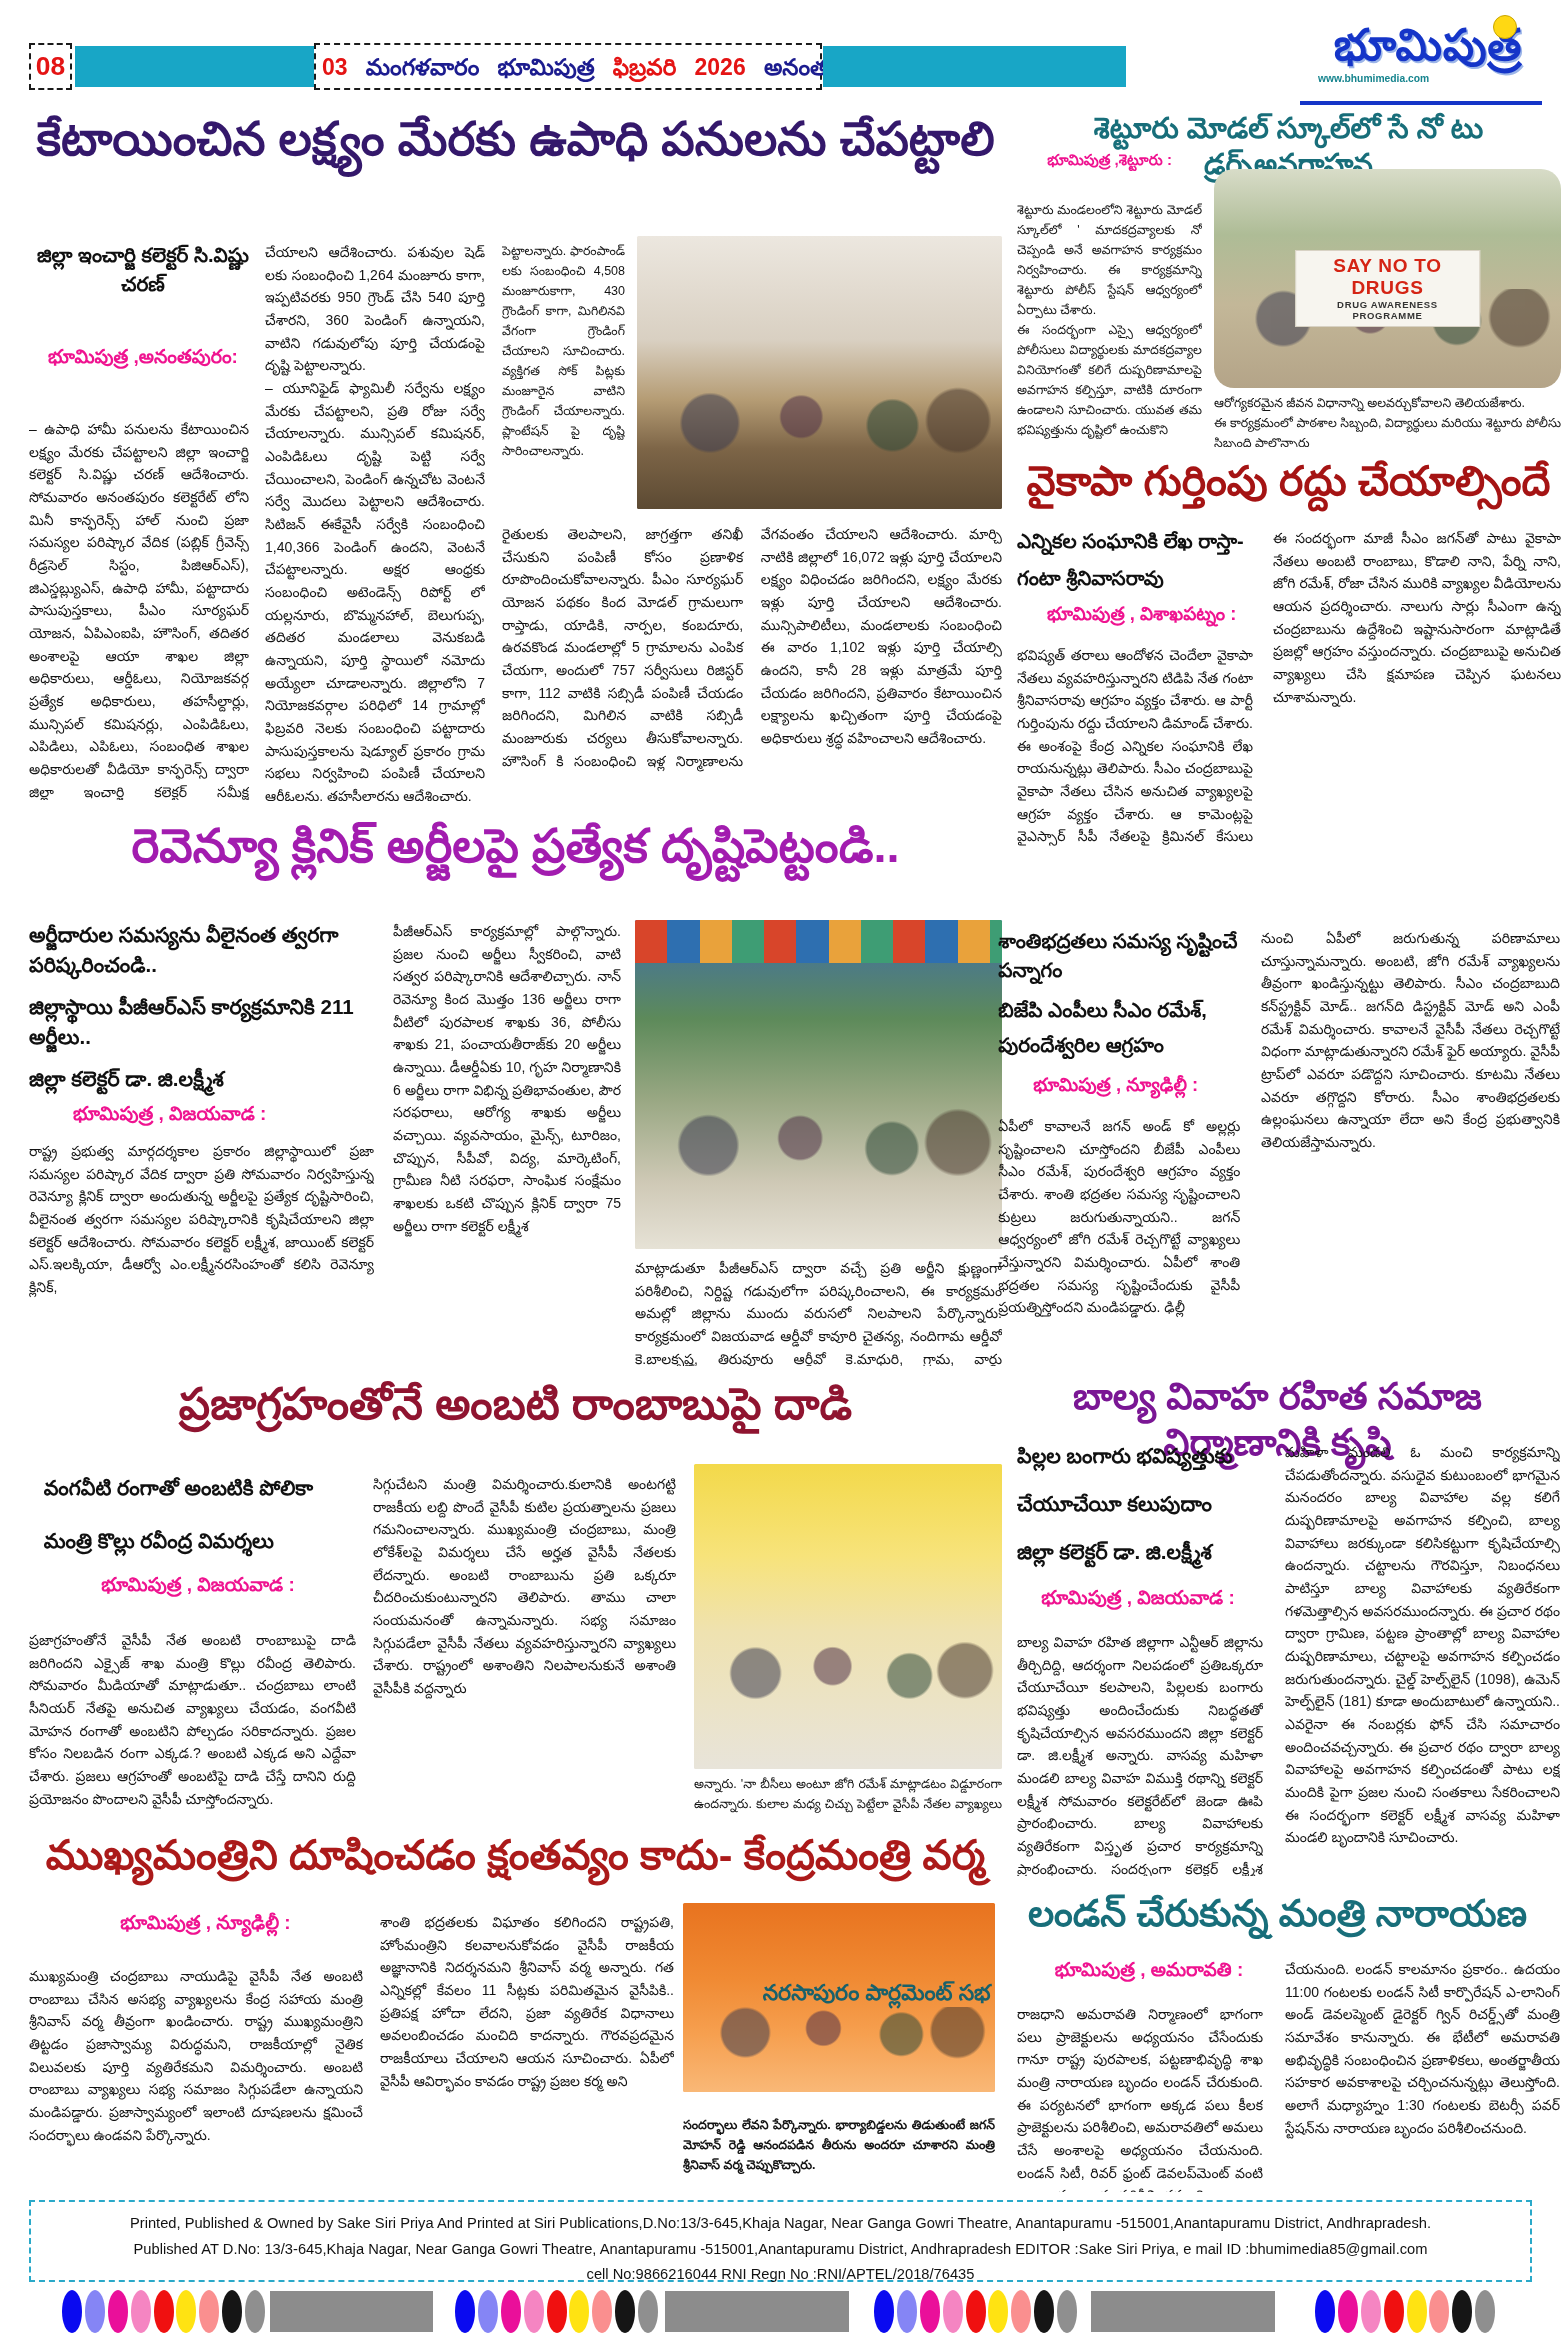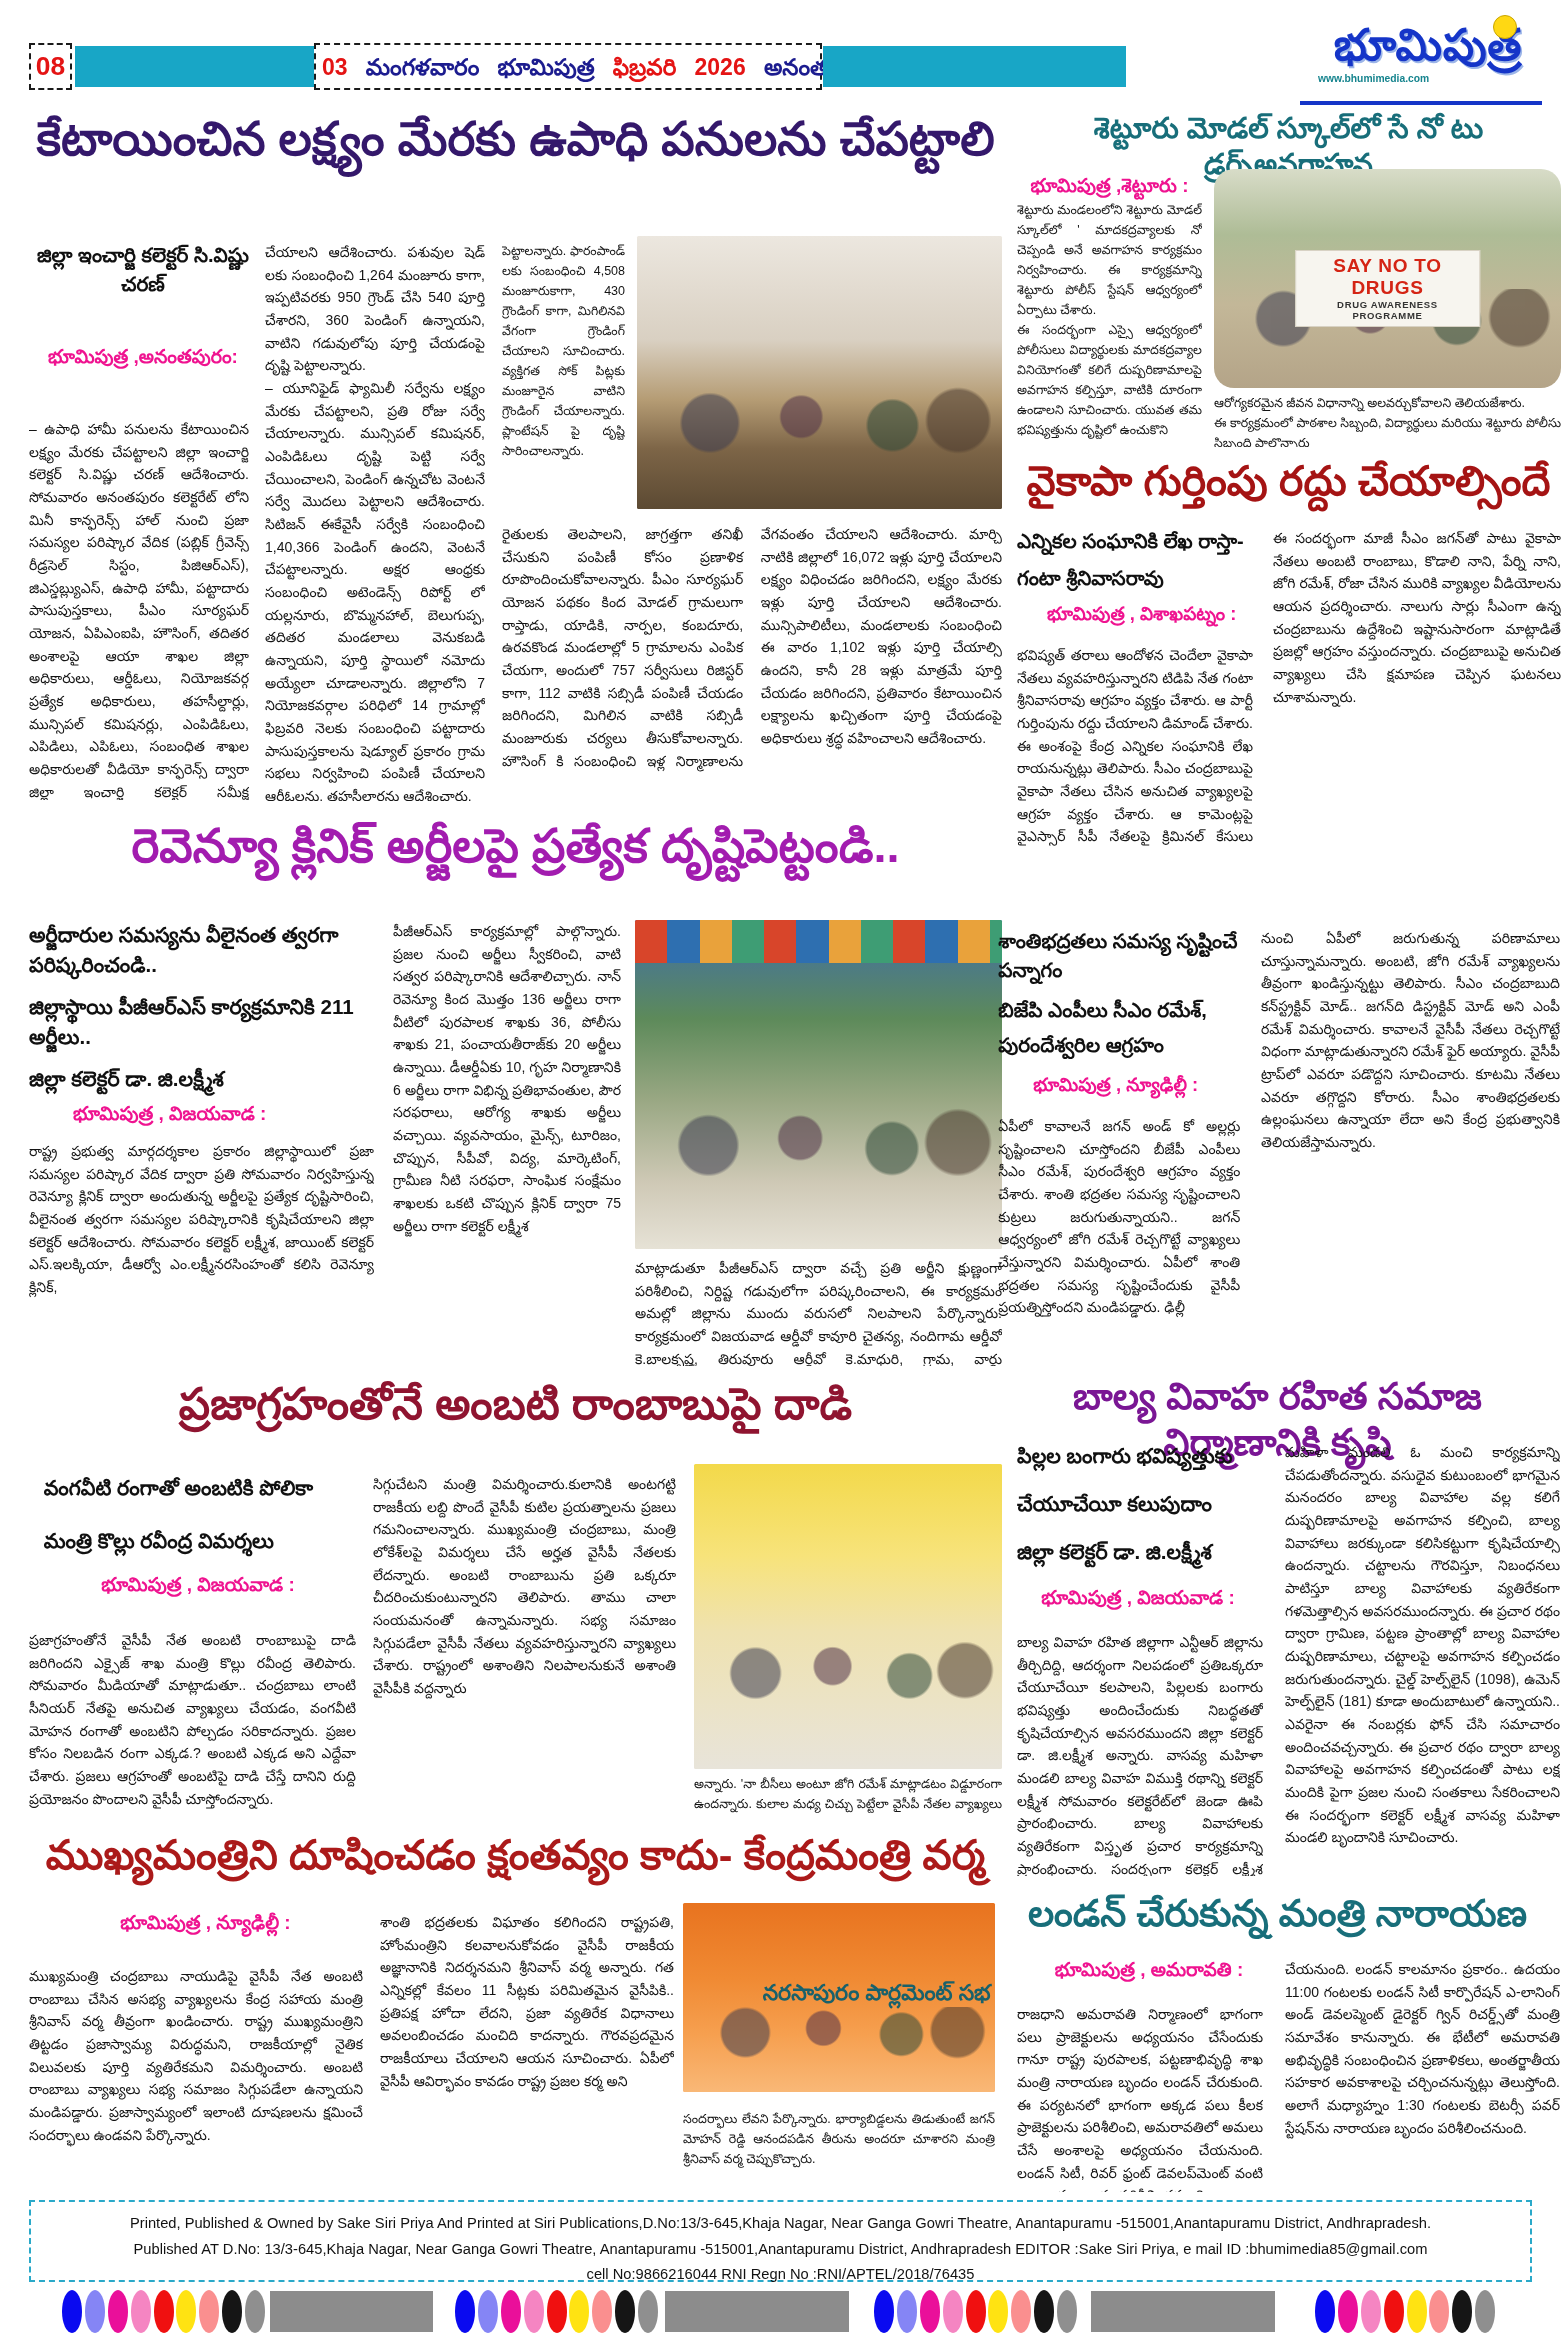--- a/index.html
+++ b/index.html
@@ -85,21 +85,21 @@
 – యూనిఫైడ్ ఫ్యామిలీ సర్వేను లక్ష్యం మేరకు చేపట్టాలని, ప్రతి రోజు సర్వే చేయాలన్నారు. మున్సిపల్ కమిషనర్, ఎంపిడిఓలు దృష్టి పెట్టి సర్వే చేయించాలని, పెండింగ్ ఉన్నచోట వెంటనే సర్వే మొదలు పెట్టాలని ఆదేశించారు. సిటిజన్ ఈకేవైసీ సర్వేకి సంబంధించి 1,40,366 పెండింగ్ ఉందని, వెంటనే చేపట్టాలన్నారు. అక్షర ఆంధ్రకు సంబంధించి అటెండెన్స్ రిపోర్ట్ లో యల్లనూరు, బొమ్మనహాల్, బెలుగుప్ప, తదితర మండలాలు వెనుకబడి ఉన్నాయని, పూర్తి స్థాయిలో నమోదు అయ్యేలా చూడాలన్నారు. జిల్లాలోని 7 నియోజకవర్గాల పరిధిలో 14 గ్రామాల్లో ఫిబ్రవరి నెలకు సంబంధించి పట్టాదారు పాసుపుస్తకాలను షెడ్యూల్ ప్రకారం గ్రామ సభలు నిర్వహించి పంపిణీ చేయాలని ఆర్డీఓలను, తహసీల్దార్లను ఆదేశించారు.</div>
     <div class="col col-sm" style="left:473px;top:131px;width:123px;height:270px;">పెట్టాలన్నారు. ఫారంపాండ్ లకు సంబంధించి 4,508 మంజూరుకాగా, 430 గ్రౌండింగ్ కాగా, మిగిలినవి వేగంగా గ్రౌండింగ్ చేయాలని సూచించారు. వ్యక్తిగత సోక్ పిట్లకు మంజూరైన వాటిని గ్రౌండింగ్ చేయాలన్నారు. ప్లాంటేషన్ పై దృష్టి సారించాలన్నారు.</div>
     <div class="photo p-meeting" style="left:608px;top:126px;width:365px;height:273px;">
         <div class="figs"></div>
       </div>
     <div class="col twocol" style="left:473px;top:413px;width:500px;height:278px;">రైతులకు తెలపాలని, జాగ్రత్తగా తనిఖీ చేసుకుని పంపిణీ కోసం ప్రణాళిక రూపొందించుకోవాలన్నారు. పీఎం సూర్యఘర్ యోజన పథకం కింద మోడల్ గ్రామలుగా రాప్తాడు, యాడికి, నార్పల, కంబదూరు, ఉరవకొండ మండలాల్లో 5 గ్రామాలను ఎంపిక చేయగా, అందులో 757 సర్వీసులు రిజిస్టర్ కాగా, 112 వాటికి సబ్సిడీ పంపిణీ చేయడం జరిగిందని, మిగిలిన వాటికి సబ్సిడీ మంజూరుకు చర్యలు తీసుకోవాలన్నారు. హౌసింగ్ కి సంబంధించి ఇళ్ల నిర్మాణాలను వేగవంతం చేయాలని ఆదేశించారు. మార్చి నాటికి జిల్లాలో 16,072 ఇళ్లు పూర్తి చేయాలని లక్ష్యం విధించడం జరిగిందని, లక్ష్యం మేరకు ఇళ్లు పూర్తి చేయాలని ఆదేశించారు. మున్సిపాలిటీలు, మండలాలకు సంబంధించి ఈ వారం 1,102 ఇళ్లు పూర్తి చేయాల్సి ఉందని, కానీ 28 ఇళ్లు మాత్రమే పూర్తి చేయడం జరిగిందని, ప్రతివారం కేటాయించిన లక్ష్యాలను ఖచ్చితంగా పూర్తి చేయడంపై అధికారులు శ్రద్ధ వహించాలని ఆదేశించారు.</div>
   </div>
 
   <div class="article" style="left:1017px;top:110px;width:543px;height:338px;">
     <div class="hl" style="left:0;top:0;width:543px;font-size:29px;color:#186e7a;">శెట్టూరు మోడల్ స్కూల్‌లో  సే నో టు డ్రగ్స్‌అవగాహన</div>
-    <div class="byline" style="left:0;top:64px;width:185px;text-align:center;font-size:19px;">భూమిపుత్ర ,శెట్టూరు :</div>
+    <div class="byline" style="left:0;top:40px;width:185px;text-align:center;font-size:15px;">భూమిపుత్ర ,శెట్టూరు :</div>
     <div class="col col-sm" style="left:0;top:90px;width:185px;height:248px;">శెట్టూరు మండలంలోని శెట్టూరు మోడల్ స్కూల్‌లో ' మాదకద్రవ్యాలకు నో చెప్పండి అనే అవగాహన కార్యక్రమం నిర్వహించారు. ఈ కార్యక్రమాన్ని శెట్టూరు పోలీస్ స్టేషన్ ఆధ్వర్యంలో ఏర్పాటు చేశారు.
 ఈ సందర్భంగా ఎస్సై ఆధ్వర్యంలో పోలీసులు విద్యార్థులకు మాదకద్రవ్యాల వినియోగంతో కలిగే దుష్పరిణామాలపై అవగాహన కల్పిస్తూ, వాటికి దూరంగా ఉండాలని సూచించారు. యువత తమ భవిష్యత్తును దృష్టిలో ఉంచుకొని</div>
     <div class="photo p-rally" style="left:197px;top:59px;width:347px;height:219px;border-radius:20px;">
       <div class="figs"></div>
       <div class="banner" style="top:81px;width:169px;">
         <div class="b1">SAY NO TO DRUGS</div>
         <div class="b2">DRUG AWARENESS PROGRAMME</div>
       </div>
     </div>
     <div class="col col-sm" style="left:197px;top:283px;width:347px;height:54px;">ఆరోగ్యకరమైన జీవన విధానాన్ని అలవర్చుకోవాలని తెలియజేశారు.
@@ -164,21 +164,21 @@
 
   <div class="article" style="left:29px;top:1821px;width:973px;height:371px;">
     <div class="hl" style="left:0;top:8.8px;width:973px;font-size:41px;color:#ab1a1a;">ముఖ్యమంత్రిని దూషించడం క్షంతవ్యం కాదు- కేంద్రమంత్రి వర్మ</div>
     <div class="byline" style="left:59px;top:90px;width:235px;text-align:center;">భూమిపుత్ర , న్యూఢిల్లీ :</div>
     <div class="col" style="left:0;top:144px;width:334px;height:227px;">ముఖ్యమంత్రి చంద్రబాబు నాయుడిపై వైసీపీ నేత అంబటి రాంబాబు చేసిన అసభ్య వ్యాఖ్యలను కేంద్ర సహాయ మంత్రి శ్రీనివాస్ వర్మ తీవ్రంగా ఖండించారు. రాష్ట్ర ముఖ్యమంత్రిని తిట్టడం ప్రజాస్వామ్య విరుద్ధమని, రాజకీయాల్లో నైతిక విలువలకు పూర్తి వ్యతిరేకమని విమర్శించారు. అంబటి రాంబాబు వ్యాఖ్యలు సభ్య సమాజం సిగ్గుపడేలా ఉన్నాయని మండిపడ్డారు. ప్రజాస్వామ్యంలో ఇలాంటి దూషణలను క్షమించే సందర్భాలు ఉండవని పేర్కొన్నారు.</div>
     <div class="col" style="left:351px;top:90px;width:294px;height:281px;">శాంతి భద్రతలకు విఘాతం కలిగిందని రాష్ట్రపతి, హోంమంత్రిని కలవాలనుకోవడం వైసీపీ రాజకీయ అజ్ఞానానికి నిదర్శనమని శ్రీనివాస్ వర్మ అన్నారు. గత ఎన్నికల్లో కేవలం 11 సీట్లకు పరిమితమైన వైసీపికి.. ప్రతిపక్ష హోదా లేదని, ప్రజా వ్యతిరేక విధానాలు అవలంబించడం మంచిది కాదన్నారు. గౌరవప్రదమైన రాజకీయాలు చేయాలని ఆయన సూచించారు. ఏపీలో వైసీపీ ఆవిర్భావం కావడం రాష్ట్ర ప్రజల కర్మ అని</div>
     <div class="photo p-bjp" style="left:654px;top:82px;width:312px;height:189px;">
       <div class="photo-caption-overlay">నరసాపురం పార్లమెంట్ సభ</div>
       <div class="figs"></div>
     </div>
-    <div class="col col-sm" style="left:654px;top:288px;width:312px;height:93px;">సందర్భాలు లేవని పేర్కొన్నారు. భార్యాబిడ్డలను తిడుతుంటే జగన్ మోహన్ రెడ్డి ఆనందపడిన తీరును అందరూ చూశారని మంత్రి శ్రీనివాస్ వర్మ చెప్పుకొచ్చారు.</div>
+    <div class="col col-sm" style="left:654px;top:294px;width:312px;height:93px;font-weight:bold;">సందర్భాలు లేవని పేర్కొన్నారు. భార్యాబిడ్డలను తిడుతుంటే జగన్ మోహన్ రెడ్డి ఆనందపడిన తీరును అందరూ చూశారని మంత్రి శ్రీనివాస్ వర్మ చెప్పుకొచ్చారు.</div>
   </div>
 
   <div class="article" style="left:995px;top:1887px;width:673px;height:305px;">
     <div class="hl" style="left:0;top:3.7px;width:565px;font-size:37px;color:#186e7a;">లండన్ చేరుకున్న మంత్రి నారాయణ</div>
     <div class="byline" style="left:44px;top:71px;width:220px;text-align:center;">భూమిపుత్ర , అమరావతి :</div>
     <div class="col" style="left:22px;top:116px;width:246px;height:189px;">రాజధాని అమరావతి నిర్మాణంలో భాగంగా పలు ప్రాజెక్టులను అధ్యయనం చేసేందుకు గానూ రాష్ట్ర పురపాలక, పట్టణాభివృద్ధి శాఖ మంత్రి నారాయణ బృందం లండన్ చేరుకుంది. ఈ పర్యటనలో భాగంగా అక్కడ పలు కీలక ప్రాజెక్టులను పరిశీలించి, అమరావతిలో అమలు చేసే అంశాలపై అధ్యయనం చేయనుంది. లండన్ సిటీ, రివర్ ఫ్రంట్ డెవలప్‌మెంట్ వంటి అంశాలను బృందం పరిశీలించనుంది.</div>
     <div class="col" style="left:290px;top:71px;width:275px;height:234px;">చేయనుంది. లండన్ కాలమానం ప్రకారం.. ఉదయం 11:00 గంటలకు లండన్ సిటీ కార్పొరేషన్ ఎ-లానింగ్ అండ్ డెవలప్మెంట్ డైరెక్టర్ గ్విన్ రిచర్డ్స్‌తో మంత్రి సమావేశం కానున్నారు. ఈ భేటీలో అమరావతి అభివృద్ధికి సంబంధించిన ప్రణాళికలు, అంతర్జాతీయ సహకార అవకాశాలపై చర్చించనున్నట్లు తెలుస్తోంది. అలాగే మధ్యాహ్నం 1:30 గంటలకు బెటర్సీ పవర్ స్టేషన్‌ను నారాయణ బృందం పరిశీలించనుంది.</div>
   </div>
 
   <div class="footerbox" style="left:29px;top:2200px;width:1503px;height:82px;">

